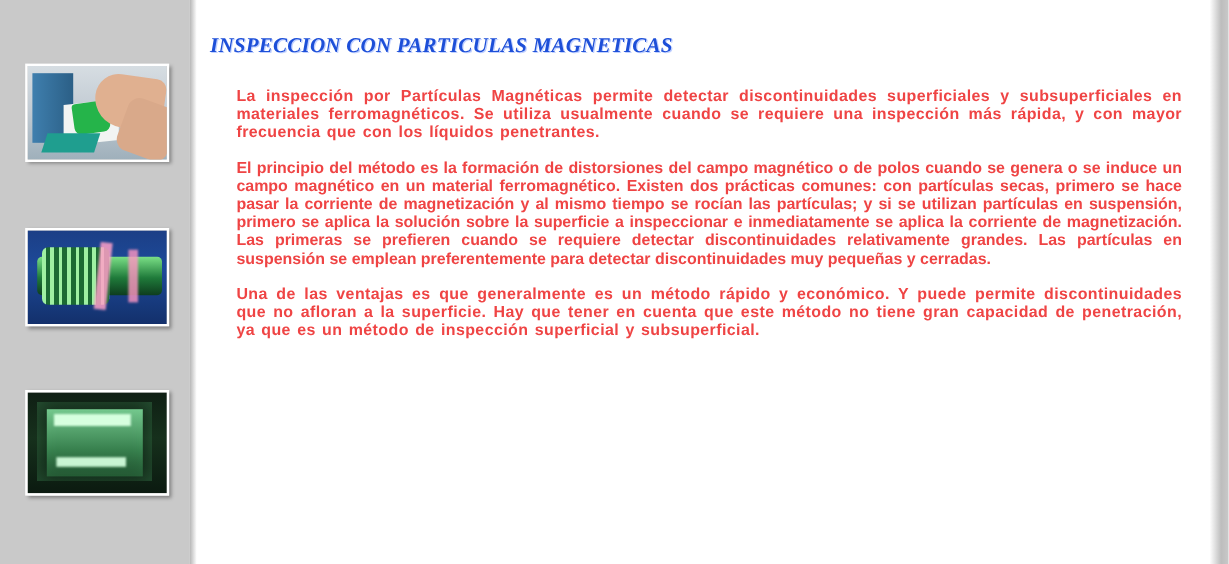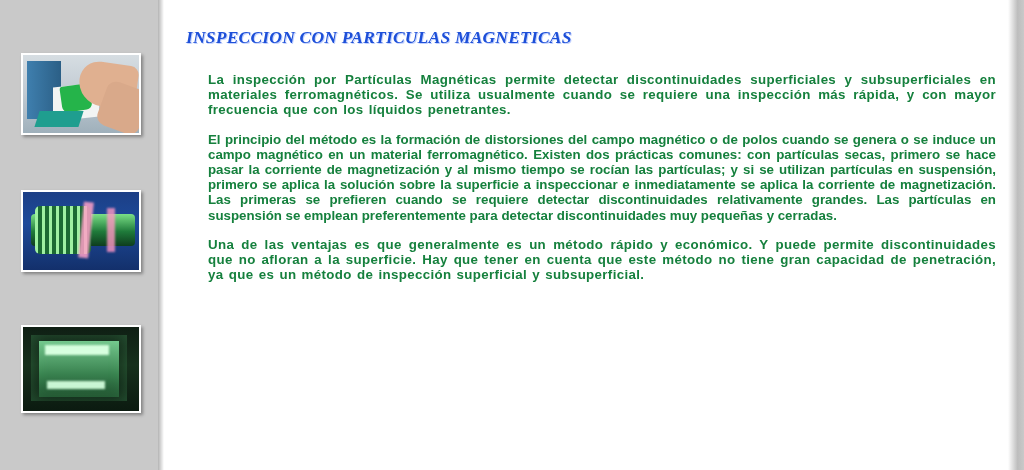--- a/index.html
+++ b/index.html
@@ -178,21 +178,21 @@
   .t3-glow {
     position: absolute;
     left: 8px; top: 8px;
     width: 96px; height: 66px;
     box-shadow: inset 0 0 18px rgba(120,255,160,0.25);
   }
 
   
   .content {
     position: absolute;
-    left: 172px;
+    left: 161px;
     top: 0;
     width: 844px;
     height: 470px;
   }
   .title {
     position: absolute;
     left: 14px;
     top: 27px;
     font-size: 17.5px;
     font-weight: bold;
@@ -201,21 +201,21 @@
     color: #1d4fd8;
     letter-spacing: 0.2px;
     text-shadow: 1px 1px 0 rgba(140,170,255,0.55);
     white-space: nowrap;
   }
   .body-text {
     position: absolute;
     left: 36px;
     top: 72px;
     width: 788px;
-    color: #15803d;
+    color: #ef4444;
     font-size: 13.3px;
     line-height: 15.2px;
     text-align: justify;
     font-weight: bold;
   }
   .body-text p {
     margin: 0 0 14px 0;
   }
   .body-text p:last-child {
     margin-bottom: 0;

